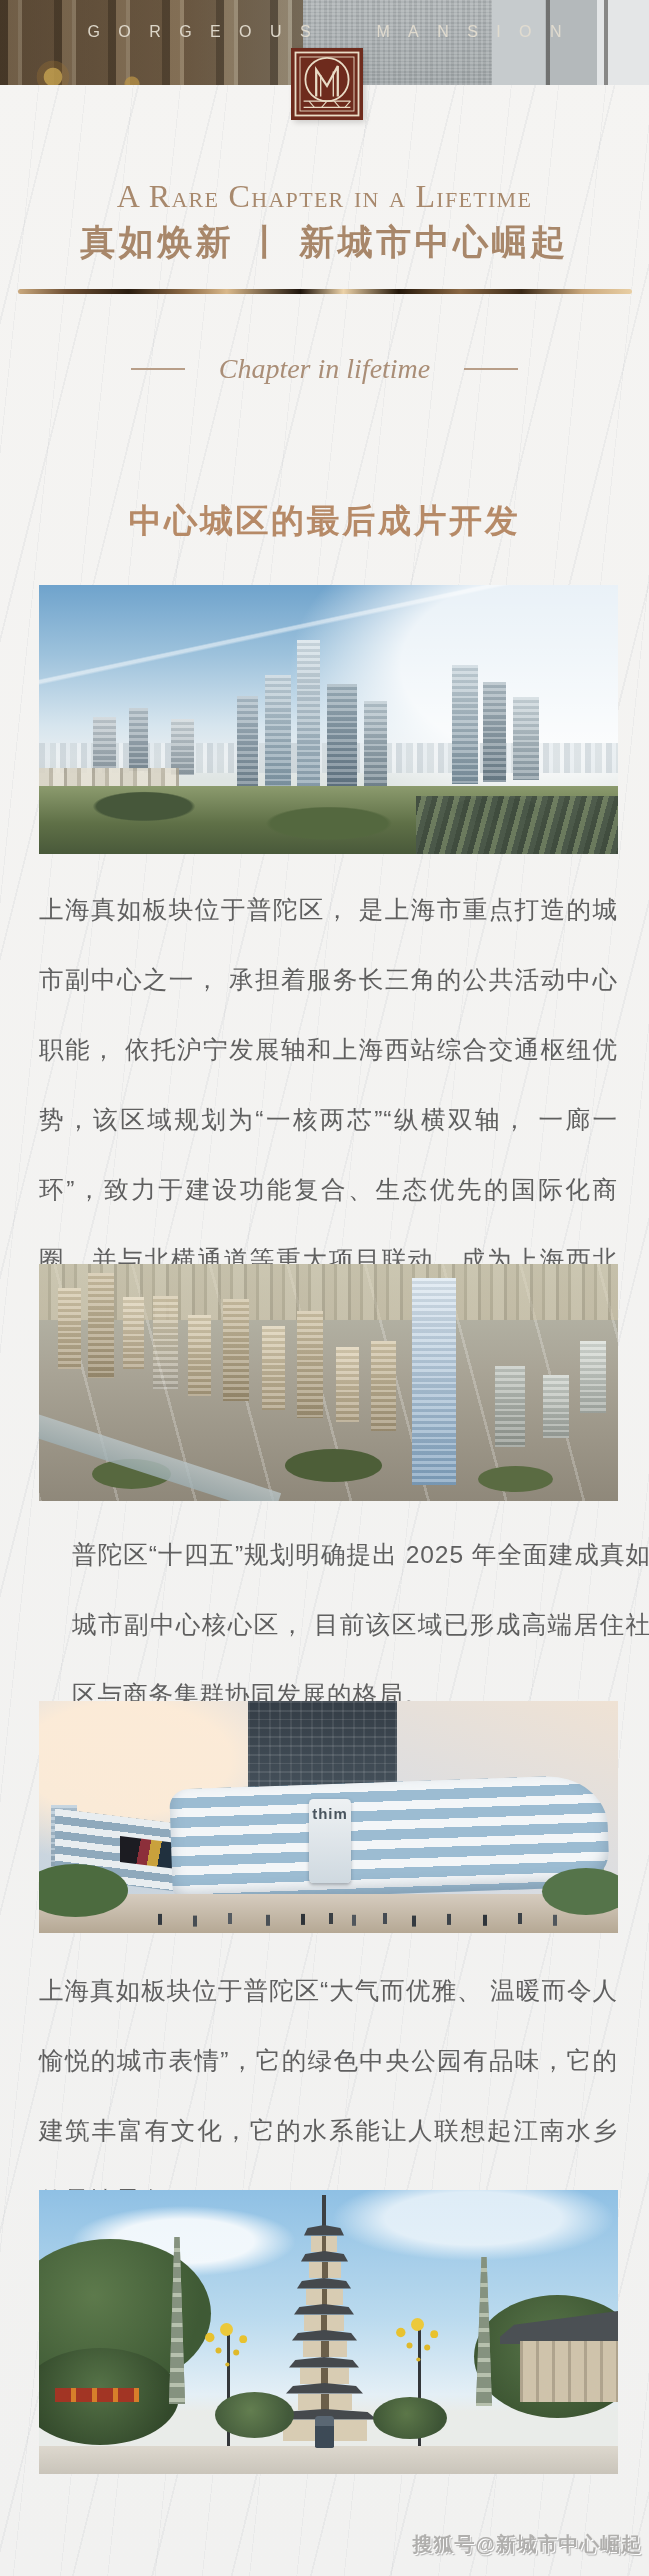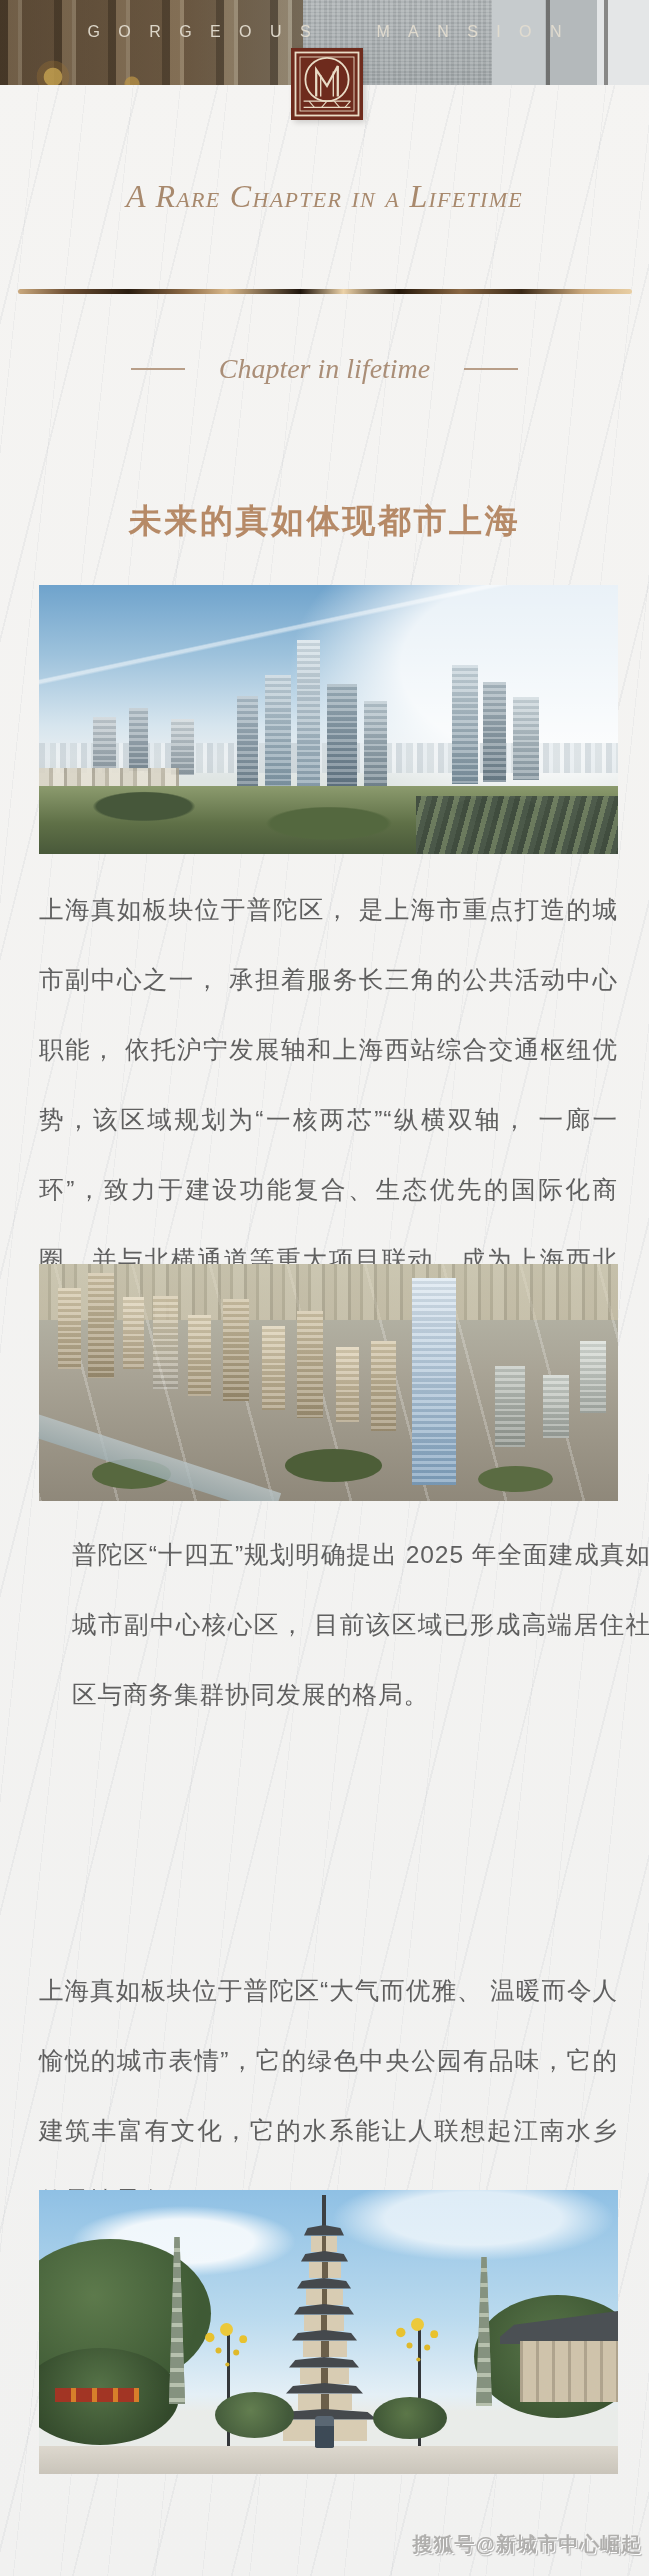--- a/index.html
+++ b/index.html
@@ -30,21 +30,21 @@
       repeating-linear-gradient(90deg, transparent 0 54px, rgba(45,42,38,.5) 54px 58px),
       linear-gradient(90deg,#c6cbcd 0 53px,#b4b9bb 53px 105px,#e4e6e7 105px);}
   .brand-wordmark{position:absolute;top:23px;left:0;width:649px;text-align:center;
     color:#e3ddd0;font-size:16px;letter-spacing:18.4px;word-spacing:24.6px;text-indent:18.4px;
     font-family:"Liberation Sans",sans-serif;opacity:.95;}
   
   .logo{position:absolute;top:48px;left:291px;width:72px;height:72px;box-shadow:2.6px 2.6px 6.1px rgba(0,0,0,.18);}
   
   .title-en{position:absolute;top:178px;left:0;width:649px;text-align:center;
     font-family:"Liberation Serif",serif;font-variant:small-caps;
-    font-size:32px;letter-spacing:1.3px;color:#a8896d;font-style:italic;}
+    font-size:32px;letter-spacing:1.3px;color:#a8896d;}
   .title-cn{position:absolute;top:219px;left:0;width:649px;text-align:center;
     font-size:35px;font-weight:700;letter-spacing:3.5px;color:#a8876a;}
   .divider-bar{position:absolute;top:289px;left:17.6px;width:614px;height:5.3px;border-radius:2.6px;
     background:linear-gradient(90deg,#caa97e 0%,#6d4f33 8%,#2a1d10 18%,#8a6844 27%,#d9b88a 34%,#1f150c 46%,#ecd2a8 53%,#241709 62%,#8a6844 72%,#3a2917 82%,#caa87c 92%,#e9cfa4 100%);}
   .script-row{position:absolute;top:346px;left:0;width:649px;height:46px;
     display:flex;align-items:center;justify-content:center;gap:34px;}
   .script-dash{width:54px;height:1.8px;background:#b89e88;}
   .script-text{font-family:"Liberation Serif",serif;font-style:italic;font-size:28px;color:#aa8e77;}
   .sec-heading{position:absolute;left:0;width:649px;text-align:center;
     font-size:33px;font-weight:700;letter-spacing:2.6px;color:#b68a67;}
@@ -151,29 +151,30 @@
       <rect x="10" y="10" width="60" height="60" fill="none" stroke="#e9dcc6" stroke-width="1"></rect>
       <circle cx="40" cy="35" r="24" fill="none" stroke="#e9dcc6" stroke-width="2"></circle>
       <path d="M28 54 V24 L40 42 L52 20 V54" fill="none" stroke="#e9dcc6" stroke-width="2.5"></path>
       <path d="M33 54 V30 M47 54 V26" stroke="#e9dcc6" stroke-width="1.5"></path>
       <path d="M14 59 h52 M14 66 h52" stroke="#e9dcc6" stroke-width="1.5"></path>
       <path d="M20 59 l6 7 M34 66 l6 -7 M48 59 l6 7 M60 66 l6 -7" stroke="#e9dcc6" stroke-width="1.2"></path>
     </svg>
   </div>
 
   <div class="title-en">A Rare Chapter in a Lifetime</div>
+  <div class="title-cn">真如焕新 丨 新城市中心崛起</div>
   <div class="divider-bar"></div>
 
   <div class="script-row">
     <div class="script-dash"></div>
     <div class="script-text">Chapter in lifetime</div>
     <div class="script-dash"></div>
   </div>
 
-  <div class="sec-heading" id="heading2">未来的真如体现都市上海</div>
+  <div class="sec-heading" id="heading2">中心城区的最后成片开发</div>
 
   <div class="photo" id="photo1">
     <div class="p1-cityline"></div>
     <div class="tw" style="left:54px;bottom:86px;width:23px;height:51px;--a:#c6cfd4;--b:#93a0a8"></div>
     <div class="tw" style="left:90px;bottom:83px;width:19.3px;height:63px;--a:#b4c1c9;--b:#7e8d97"></div>
     <div class="tw" style="left:132px;bottom:79px;width:23px;height:56px;--a:#cdd6da;--b:#8f9ca4"></div>
     <div class="tw" style="left:198px;bottom:67px;width:21px;height:91px;--a:#aebfca;--b:#70828e"></div>
     <div class="tw" style="left:226px;bottom:65px;width:26px;height:114px;--a:#c3d3dc;--b:#7e95a3"></div>
     <div class="tw" style="left:258px;bottom:63px;width:23px;height:151px;--a:#d5e1e8;--b:#8aa0ae"></div>
     <div class="tw" style="left:288px;bottom:63px;width:30px;height:107px;--a:#9fb2bd;--b:#5f7280"></div>
@@ -205,20 +206,33 @@
     <div class="tw" style="left:504px;bottom:63px;width:26px;height:63px;--a:#ced3cc;--b:#9a9f98"></div>
     <div class="tw" style="left:541px;bottom:88px;width:26px;height:72px;--a:#d8ddd6;--b:#a4a9a2"></div>
     <div class="blob" style="left:53px;bottom:12.3px;width:79px;height:30px;background:#57683f"></div>
     <div class="blob" style="left:246px;bottom:19.3px;width:97px;height:33px;background:#4d5e38"></div>
     <div class="blob" style="left:439px;bottom:8.8px;width:75px;height:26px;background:#5a6b42"></div>
     <div class="p2-road"></div>
   </div>
 
   <div class="para" id="para2">普陀区“十四五”规划明确提出 2025 年全面建成真如城市副中心核心区， 目前该区域已形成高端居住社区与商务集群协同发展的格局。</div>
 
+  <div class="photo" id="photo3">
+    <div class="p3-tower"></div>
+    <div class="tw" style="left:12.3px;top:104px;bottom:auto;width:26px;height:81px;--a:#b4c8d7;--b:#8aa2b4"></div>
+    <div class="tw" style="left:516px;top:132px;bottom:auto;width:49px;height:63px;--a:#70900ae0;--b:#54749200"></div>
+    <div class="p3-wing"></div>
+    <div class="p3-screen"></div>
+    <div class="p3-mall"></div>
+    <div class="p3-sign"><span>thim</span></div>
+    <div class="p3-plaza"></div>
+    <div class="blob" style="left:-16px;bottom:16px;width:105px;height:53px;background:#4c6b3f"></div>
+    <div class="blob" style="right:-12.3px;bottom:17.6px;width:88px;height:47px;background:#55744a"></div>
+    <div class="p3-crowd"></div>
+  </div>
 
   <div class="para" id="para3">上海真如板块位于普陀区“大气而优雅、 温暖而令人愉悦的城市表情”，它的绿色中央公园有品味，它的建筑丰富有文化，它的水系能让人联想起江南水乡的柔情景色。</div>
 
   <div class="photo" id="photo4">
     <div class="blob" style="left:-30px;top:49px;width:202px;height:149px;background:radial-gradient(circle at 42% 38%,#5d7a4c,#3f5a35 72%)"></div>
     <div class="blob" style="left:-17.6px;top:158px;width:158px;height:97px;background:radial-gradient(circle at 50% 40%,#557247,#33492b 75%)"></div>
     <div class="blob" style="right:-23px;top:105px;width:167px;height:123px;background:radial-gradient(circle at 45% 40%,#587549,#3a5230 75%)"></div>
     <div class="pillar" style="left:130px;top:47px;height:167px"></div>
     <div class="pillar" style="left:437px;top:67px;height:149px"></div>
     <div style="position:absolute;left:283px;top:5.3px;width:4.4px;height:32px;background:#3c4043"></div>

